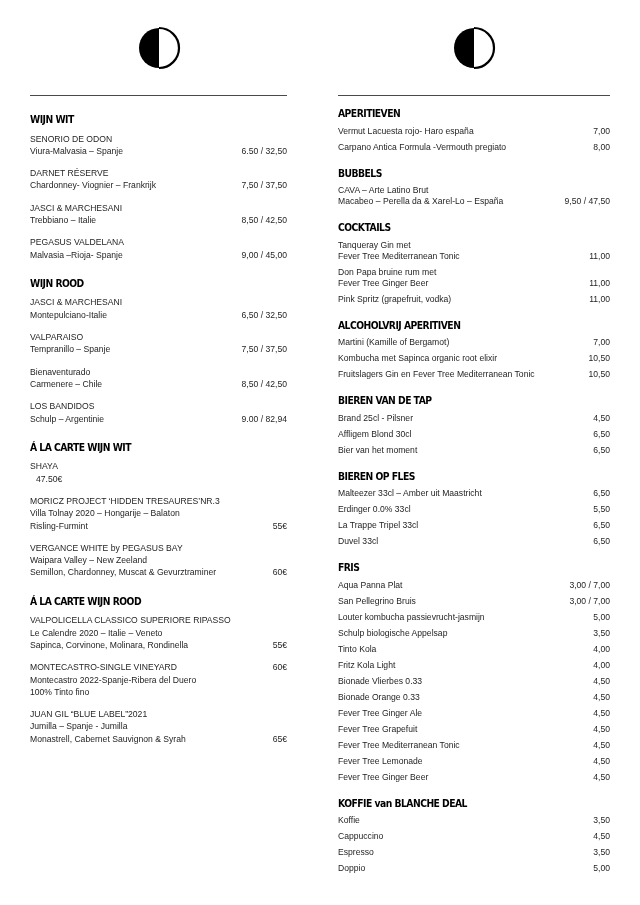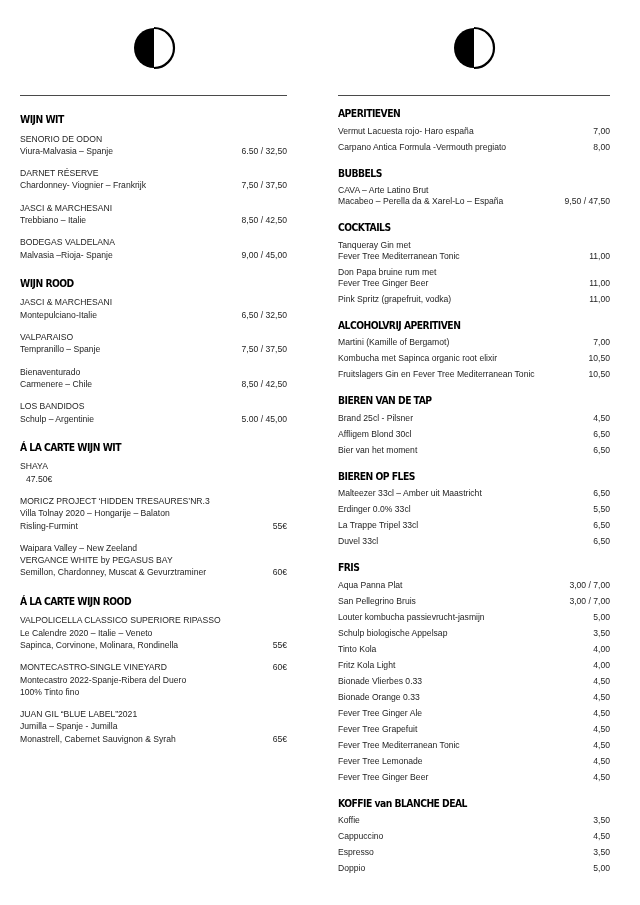--- a/index.html
+++ b/index.html
@@ -20,21 +20,21 @@
     height: 905px;
     display: flex;
     box-sizing: border-box;
   }
   .column {
     box-sizing: border-box;
     position: relative;
   }
   .col-left {
     width: 320px;
-    padding: 0 33px 0 20px;
+    padding: 0 33px 0 30px;
   }
   .col-right {
     width: 320px;
     padding: 0 30px 0 18px;
   }
 
   
   .logo-wrap {
     height: 95px;
     display: flex;
@@ -132,21 +132,21 @@
           <div class="row">
             <span class="nm">JASCI &amp; MARCHESANI</span>
             <span class="pr"></span>
           </div>
           <div class="row">
             <span class="nm">Trebbiano – Italie</span>
             <span class="pr">8,50 / 42,50</span>
           </div>
           <div style="height: 10px;"></div>
           <div class="row">
-            <span class="nm">BODEGAS VALDELANA</span>
+            <span class="nm">PEGASUS VALDELANA</span>
             <span class="pr"></span>
           </div>
           <div class="row">
             <span class="nm">Malvasia –Rioja- Spanje</span>
             <span class="pr">9,00 / 45,00</span>
           </div>
         </div>
         <div style="height: 17px;"></div>
         <div class="sec-head">WIJN ROOD</div>
         <div style="height: 7px;"></div>
@@ -177,21 +177,21 @@
             <span class="nm">Carmenere – Chile</span>
             <span class="pr">8,50 / 42,50</span>
           </div>
           <div style="height: 10px;"></div>
           <div class="row">
             <span class="nm">LOS BANDIDOS</span>
             <span class="pr"></span>
           </div>
           <div class="row">
             <span class="nm">Schulp – Argentinie</span>
-            <span class="pr">5.00 / 45,00</span>
+            <span class="pr">9.00 / 82,94</span>
           </div>
         </div>
         <div style="height: 17px;"></div>
         <div class="sec-head">Á LA CARTE WIJN WIT</div>
         <div style="height: 7px;"></div>
         <div class="group">
           <div class="row">
             <span class="nm">SHAYA</span>
             <span class="pr"></span>
           </div>
@@ -206,25 +206,25 @@
           <div class="row">
             <span class="nm">Villa  Tolnay 2020 – Hongarije – Balaton</span>
             <span class="pr"></span>
           </div>
           <div class="row">
             <span class="nm">Risling-Furmint</span>
             <span class="pr">55€</span>
           </div>
           <div style="height: 10px;"></div>
           <div class="row">
+            <span class="nm">VERGANCE WHITE by PEGASUS BAY</span>
+            <span class="pr"></span>
+          </div>
+          <div class="row">
             <span class="nm">Waipara Valley – New Zeeland</span>
-            <span class="pr"></span>
-          </div>
-          <div class="row">
-            <span class="nm">VERGANCE WHITE by PEGASUS BAY</span>
             <span class="pr"></span>
           </div>
           <div class="row">
             <span class="nm">Semillon, Chardonney, Muscat &amp; Gevurztraminer</span>
             <span class="pr">60€</span>
           </div>
         </div>
         <div style="height: 17px;"></div>
         <div class="sec-head">Á LA CARTE WIJN ROOD</div>
         <div style="height: 7px;"></div>

